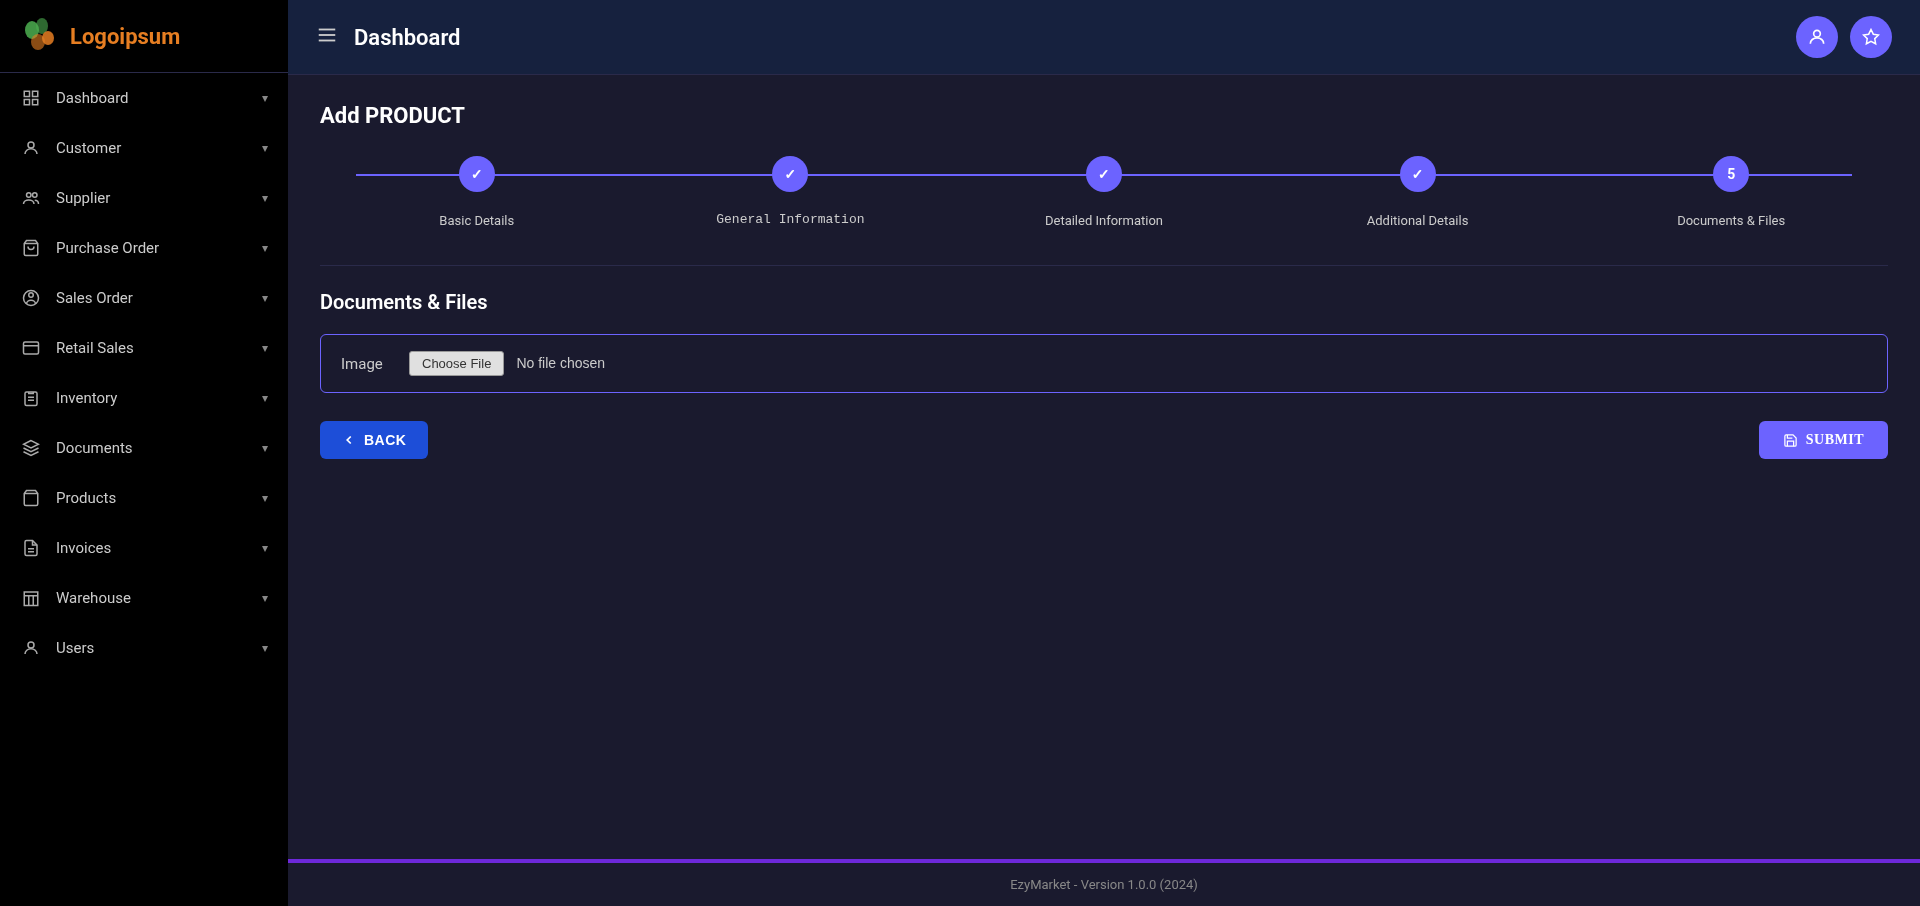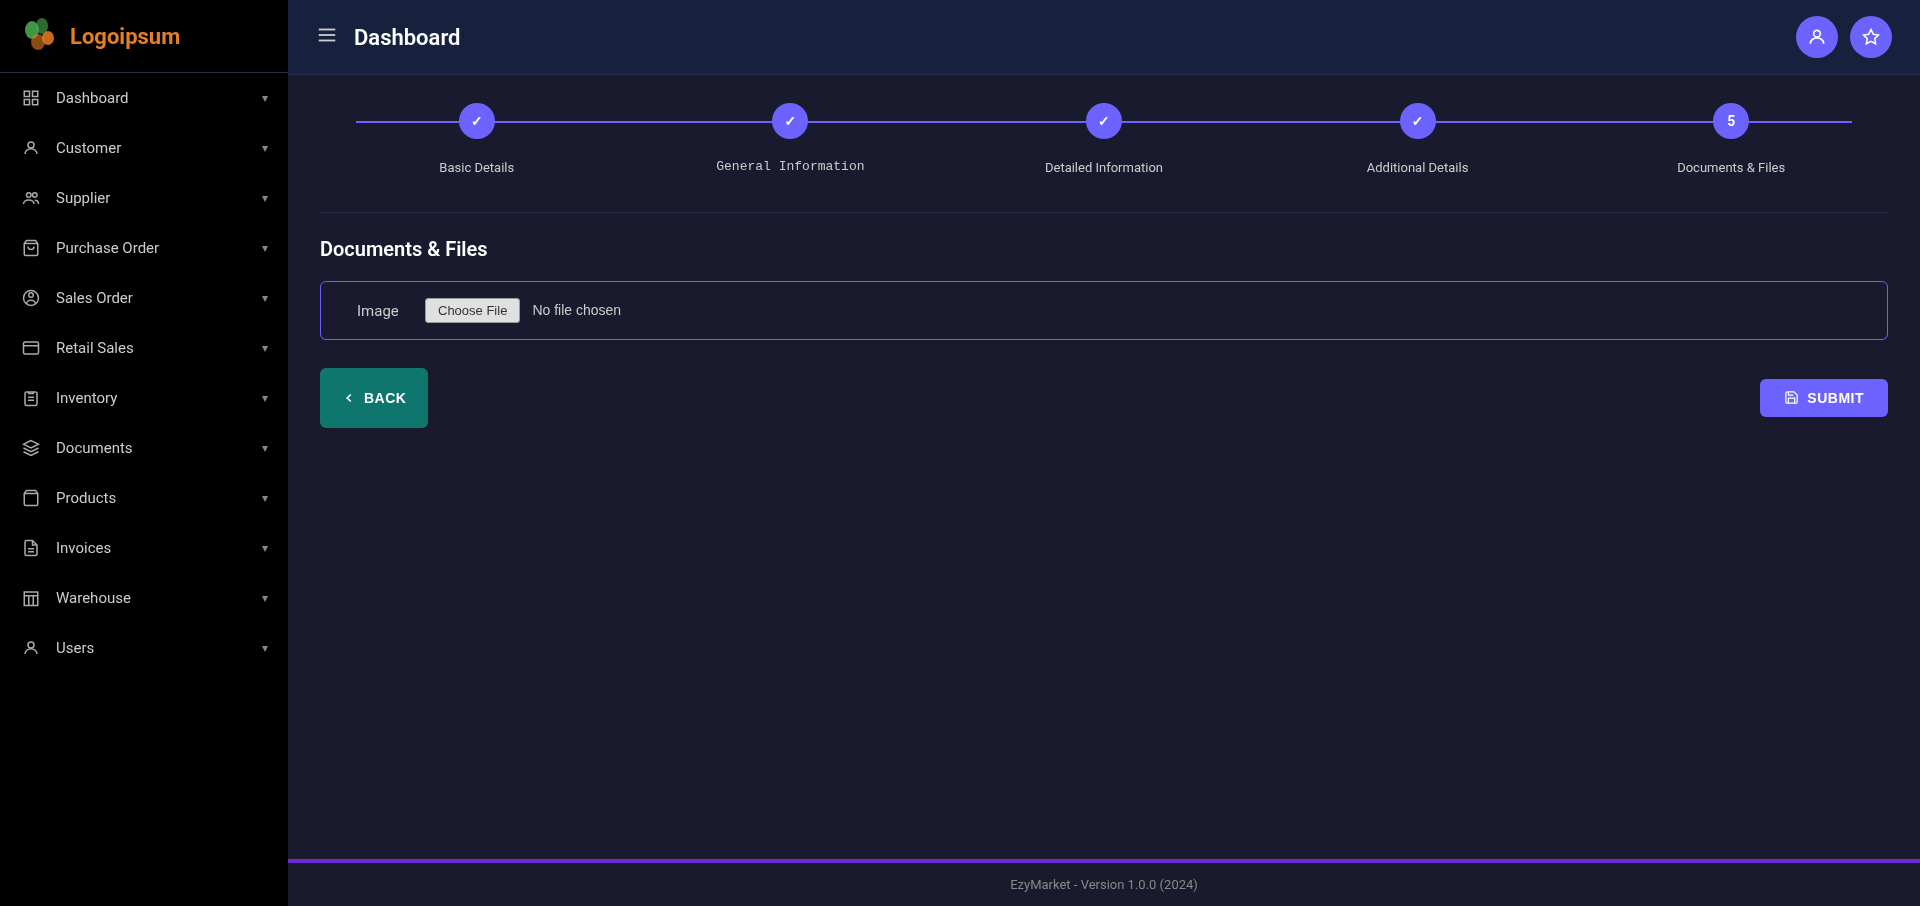--- a/index.html
+++ b/index.html
@@ -180,21 +180,21 @@
     
     .section-title {
       font-size: 20px;
       font-weight: 600;
       color: #fff;
       margin-bottom: 20px;
     }
     .file-input-row {
       border: 1px solid #6c63ff;
       border-radius: 6px;
-      padding: 16px 36px;
+      padding: 16px 20px;
       display: flex;
       align-items: center;
       gap: 8px;
       margin-bottom: 28px;
     }
     .file-label {
       font-size: 15px;
       color: #ccc;
       min-width: 60px;
     }
@@ -213,46 +213,47 @@
       margin-right: 12px;
     }
 
     
     .btn-row {
       display: flex;
       justify-content: space-between;
       align-items: center;
     }
     .btn-back {
-      background: #0f766e;
+      background: #1d4ed8;
       color: #fff;
       border: none;
       border-radius: 6px;
-      padding: 22px 22px;
+      padding: 11px 22px;
       font-size: 14px;
       font-weight: 600;
       cursor: pointer;
       display: flex;
       align-items: center;
       gap: 8px;
       letter-spacing: 0.5px;
     }
     .btn-submit {
       background: #6c63ff;
       color: #fff;
       border: none;
       border-radius: 6px;
       padding: 11px 24px;
       font-size: 14px;
       font-weight: 600;
       cursor: pointer;
       display: flex;
-      align-items: flex-start;
+      align-items: flex-end;
       gap: 8px;
       letter-spacing: 0.5px;
+      font-family: Liberation Serif, serif;
     }
 
     
     .footer {
       text-align: center;
       padding: 14px;
       font-size: 13px;
       color: #888;
       border-top: 4px solid #6d28d9;
     }
@@ -476,20 +477,21 @@
       </div>
       <div class="magic-btn">
         <svg width="18" height="18" viewBox="0 0 24 24" fill="none" stroke="white" stroke-width="2">
             <polygon points="12 2 15.09 8.26 22 9.27 17 14.14 18.18 21.02 12 17.77 5.82 21.02 7 14.14 2 9.27 8.91 8.26 12 2"></polygon>
           </svg>
       </div>
     </div>
   </div>
 
   <div class="page-content">
+    <div class="page-title">Add PRODUCT</div>
 
     <div class="stepper" style="flex-direction:column; gap:0;">
       <div style="display:flex; align-items:center; width:100%; position:relative;">
 
         <div style="position:absolute; top:18px; left:36px; right:36px; height:2px; background:#6c63ff; z-index:0;"></div>
 
         <div style="display:flex;flex-direction:column;align-items:center;flex:1;z-index:1;">
           <div class="step-circle">
             <span class="checkmark"></span>
           </div>

